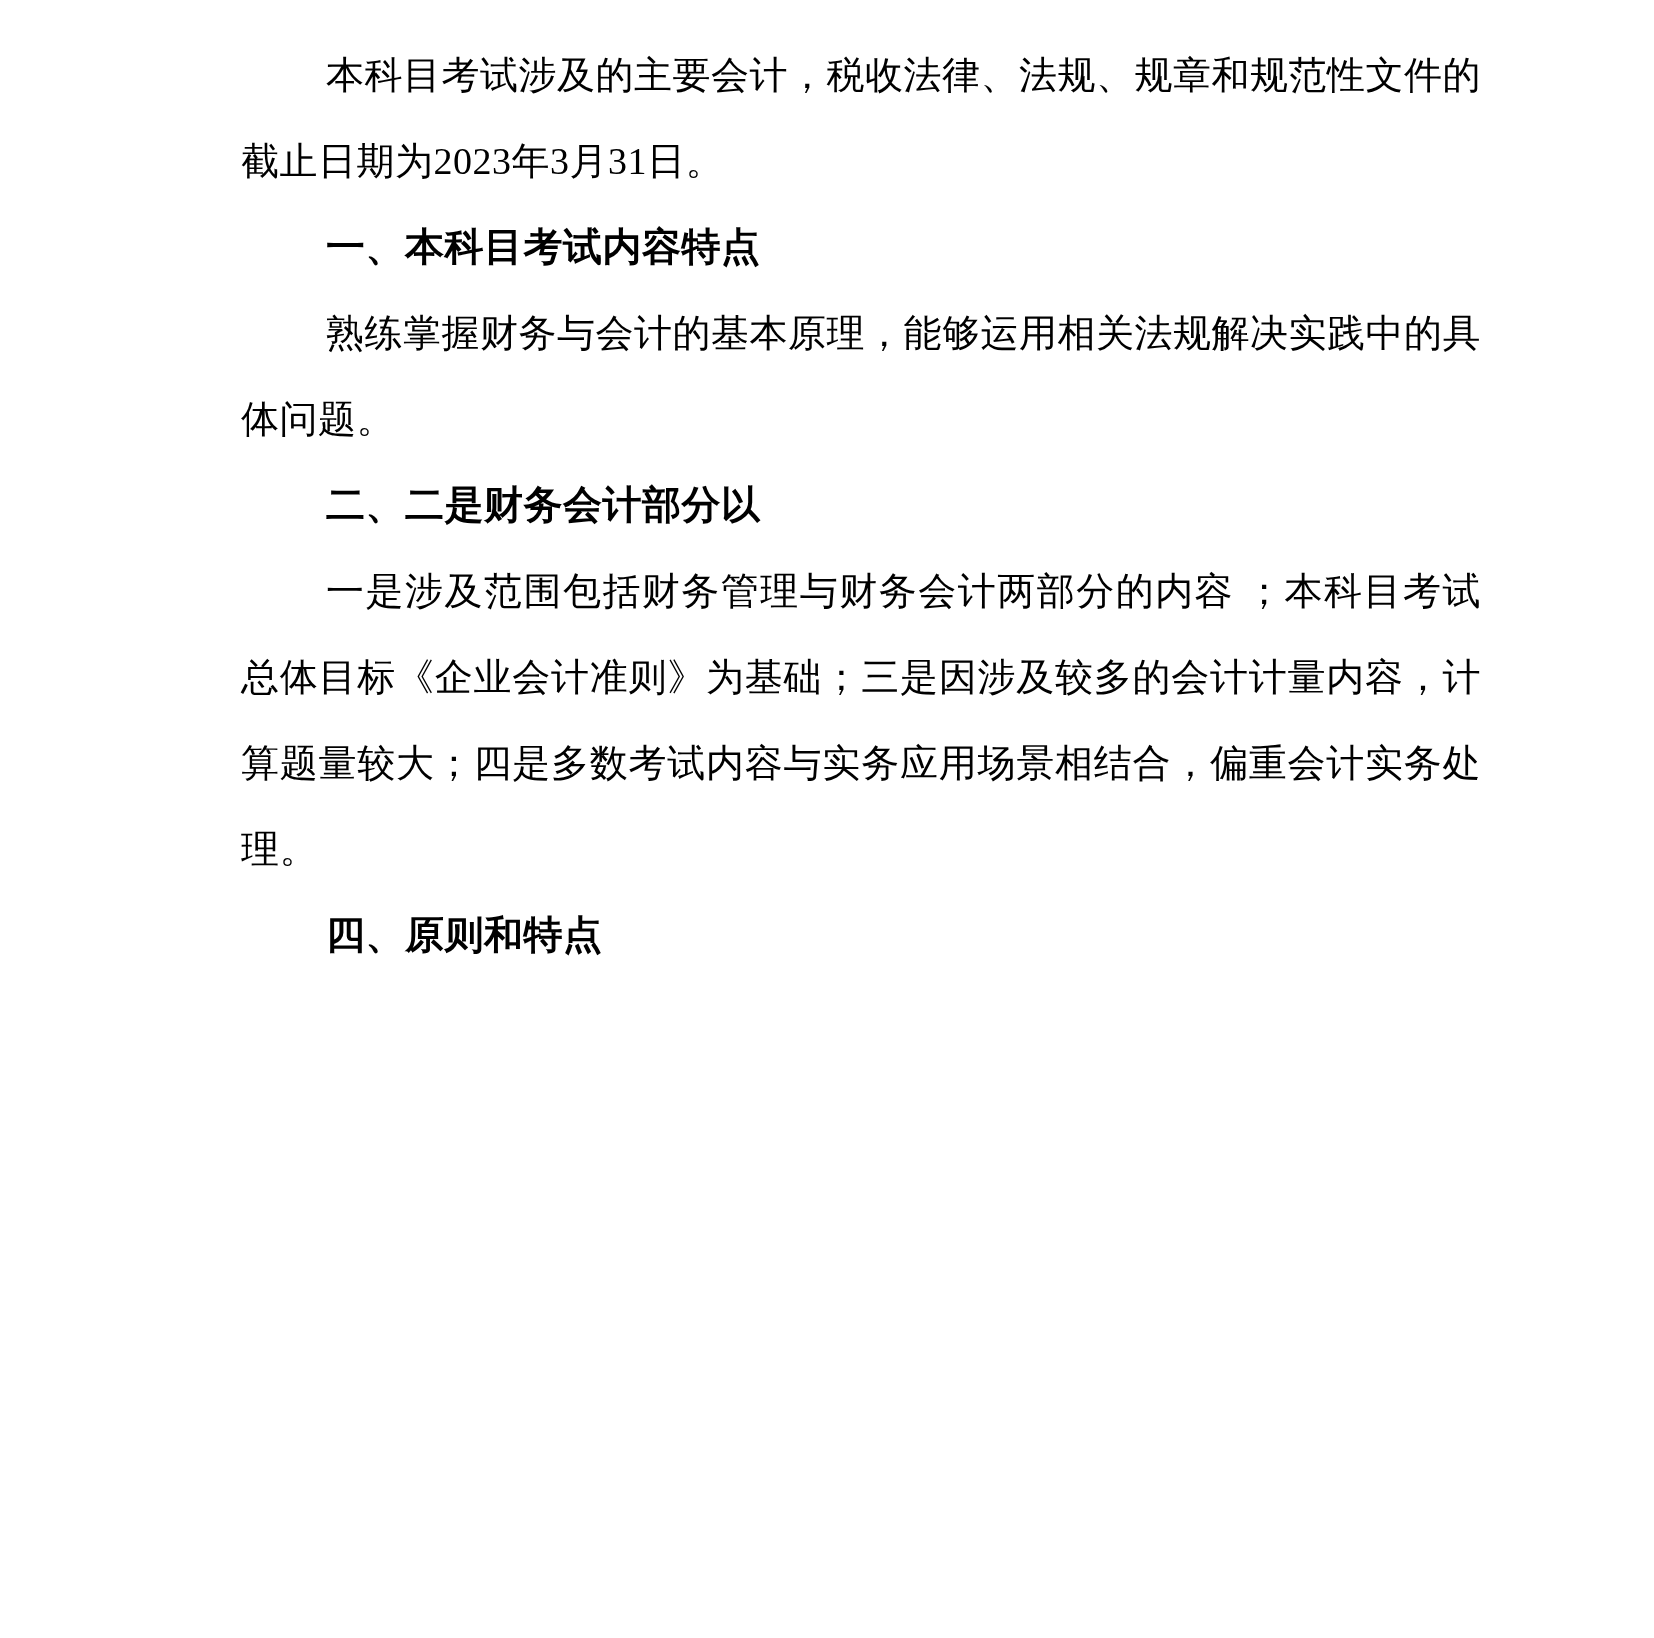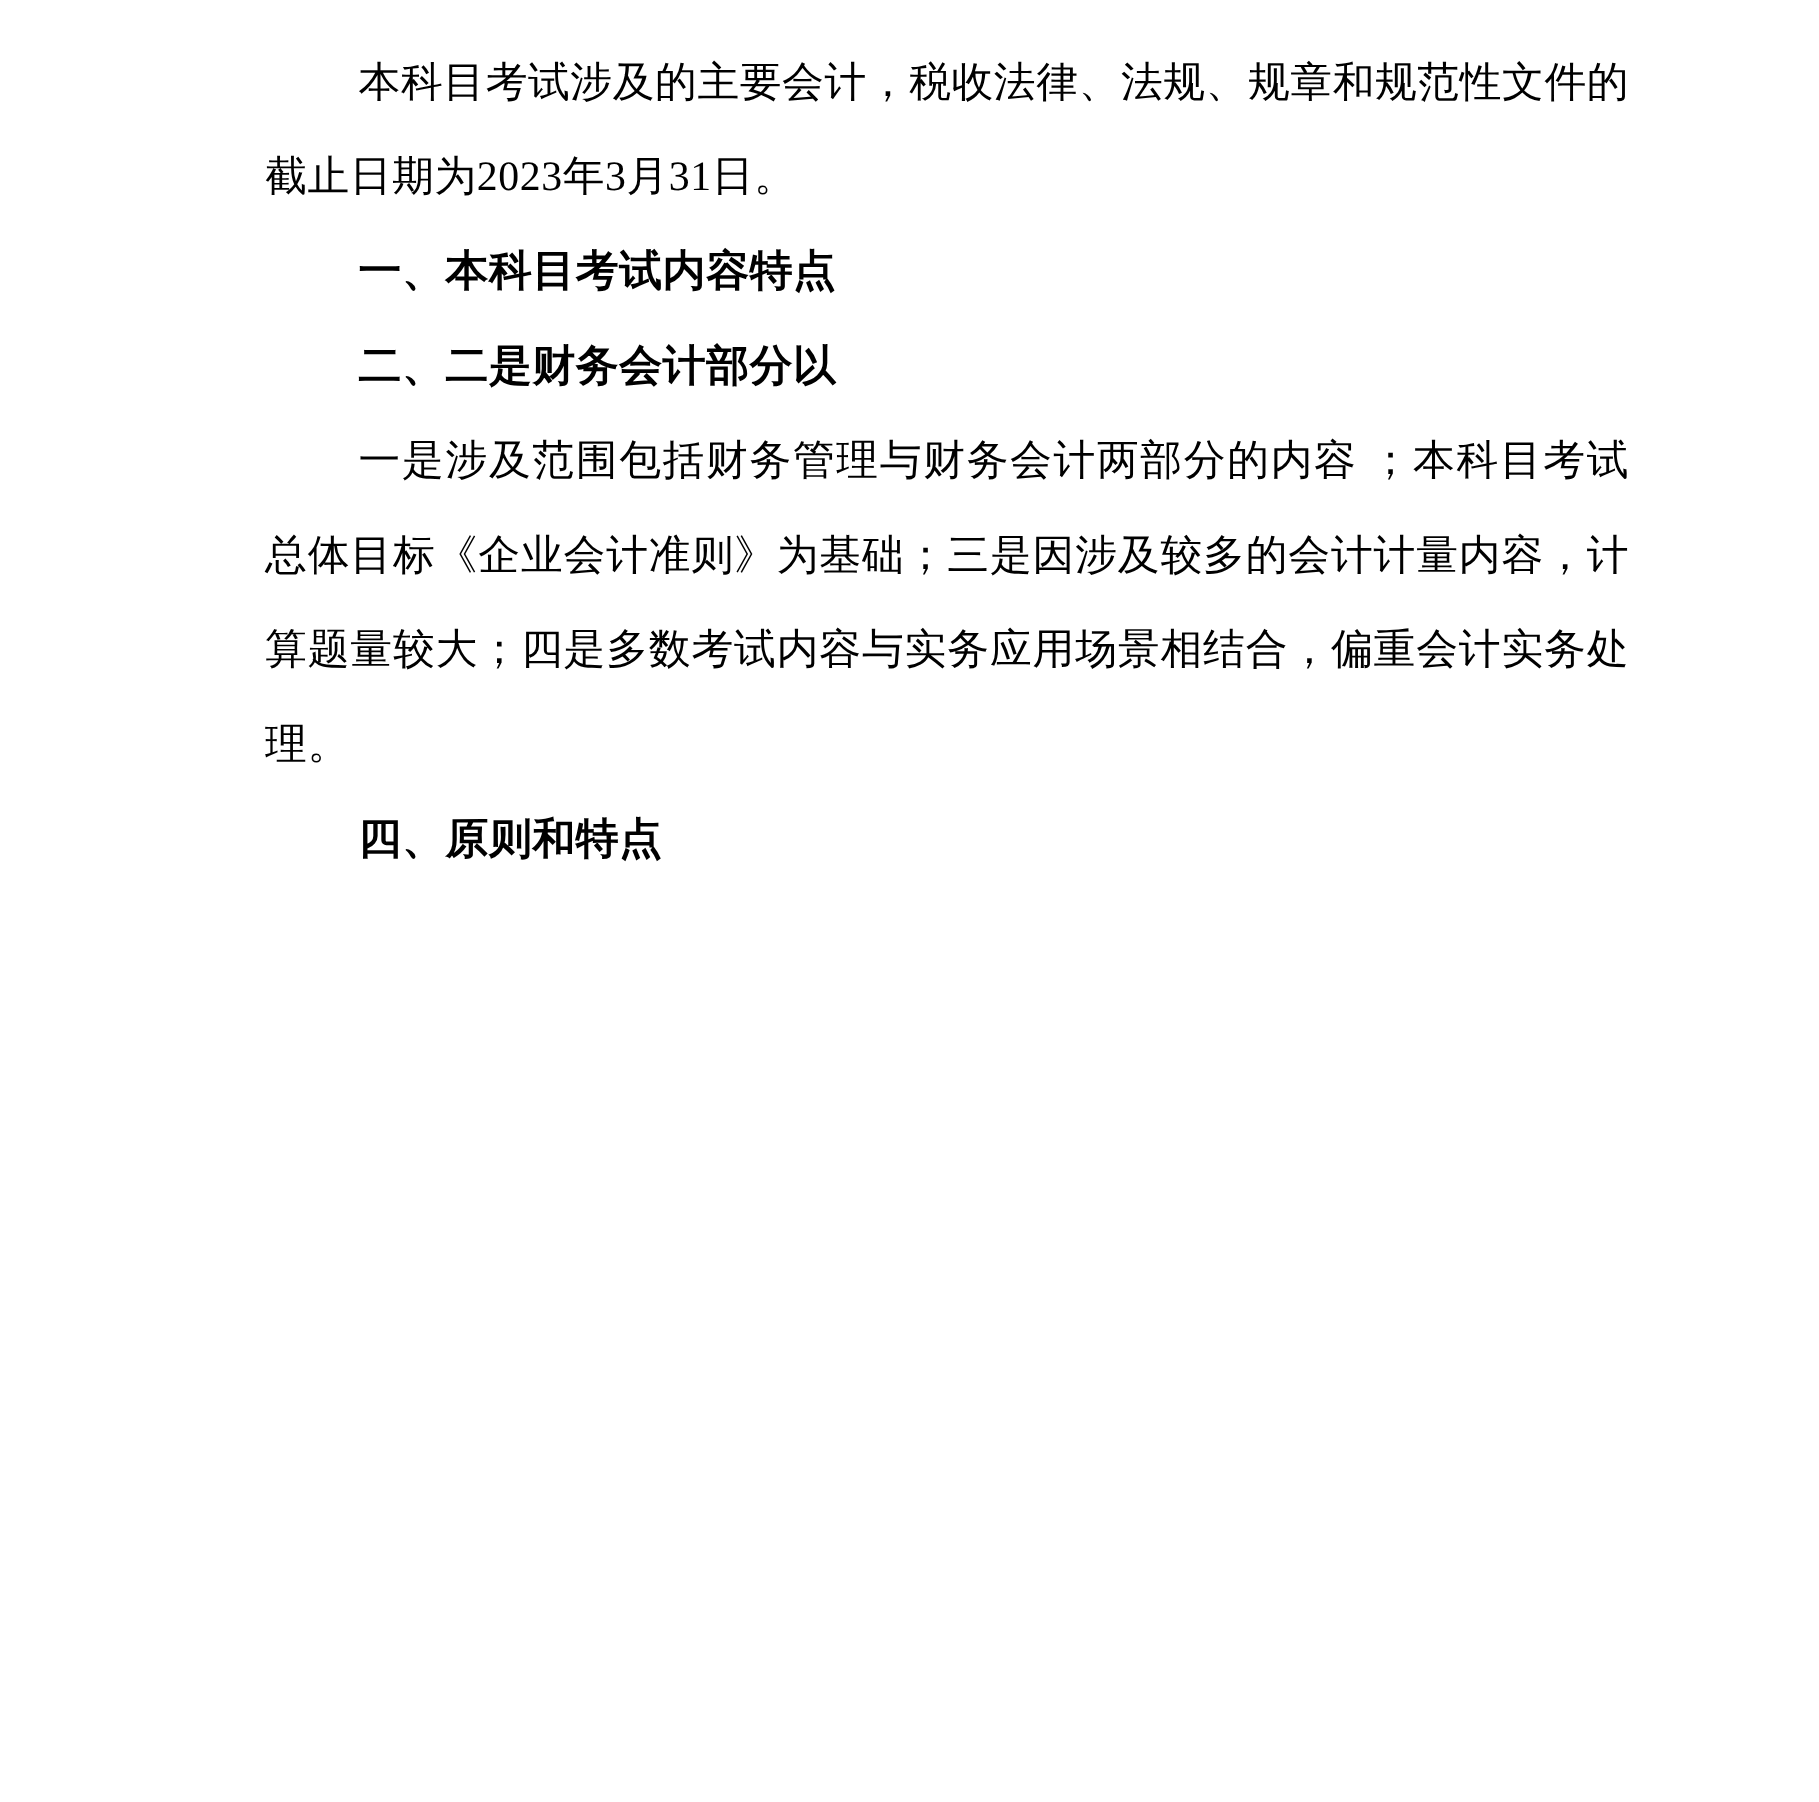--- a/index.html
+++ b/index.html
@@ -46,20 +46,21 @@
 </style>
 </head>
 <body>
 
 <div class="page">
   <div class="text-block">
 
     <p class="para">本科目考试涉及的主要会计，税收法律、法规、规章和规范性文件的截止日期为2023年3月31日。</p>
 
     <h2 class="heading">一、本科目考试内容特点</h2>
+    <p class="para">熟练掌握财务与会计的基本原理，能够运用相关法规解决实践中的具体问题。</p>
 
     <h2 class="heading">二、二是财务会计部分以</h2>
     <p class="para">一是涉及范围包括财务管理与财务会计两部分的内容 ；本科目考试总体目标《企业会计准则》为基础；三是因涉及较多的会计计量内容，计算题量较大；四是多数考试内容与实务应用场景相结合，偏重会计实务处理。</p>
 
 
     <h2 class="heading">四、原则和特点</h2>
 
   </div>
 </div>
 

